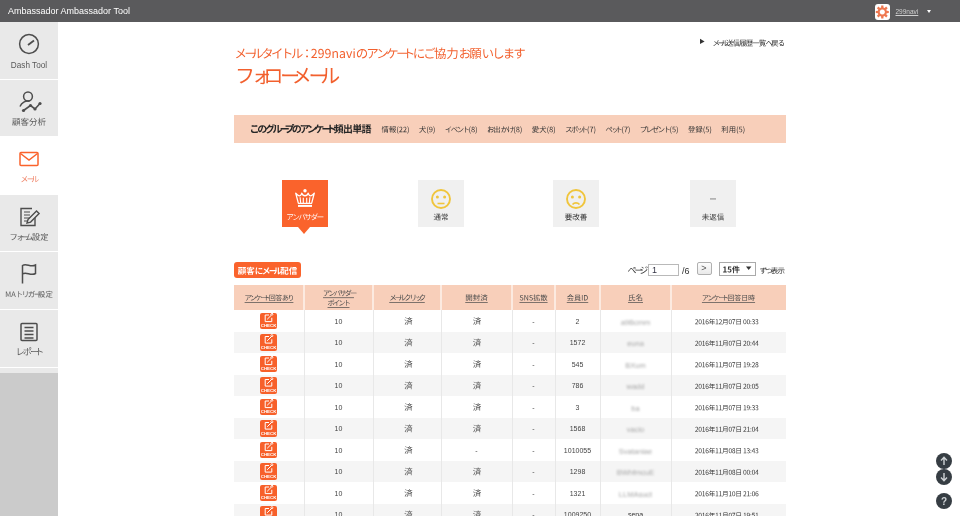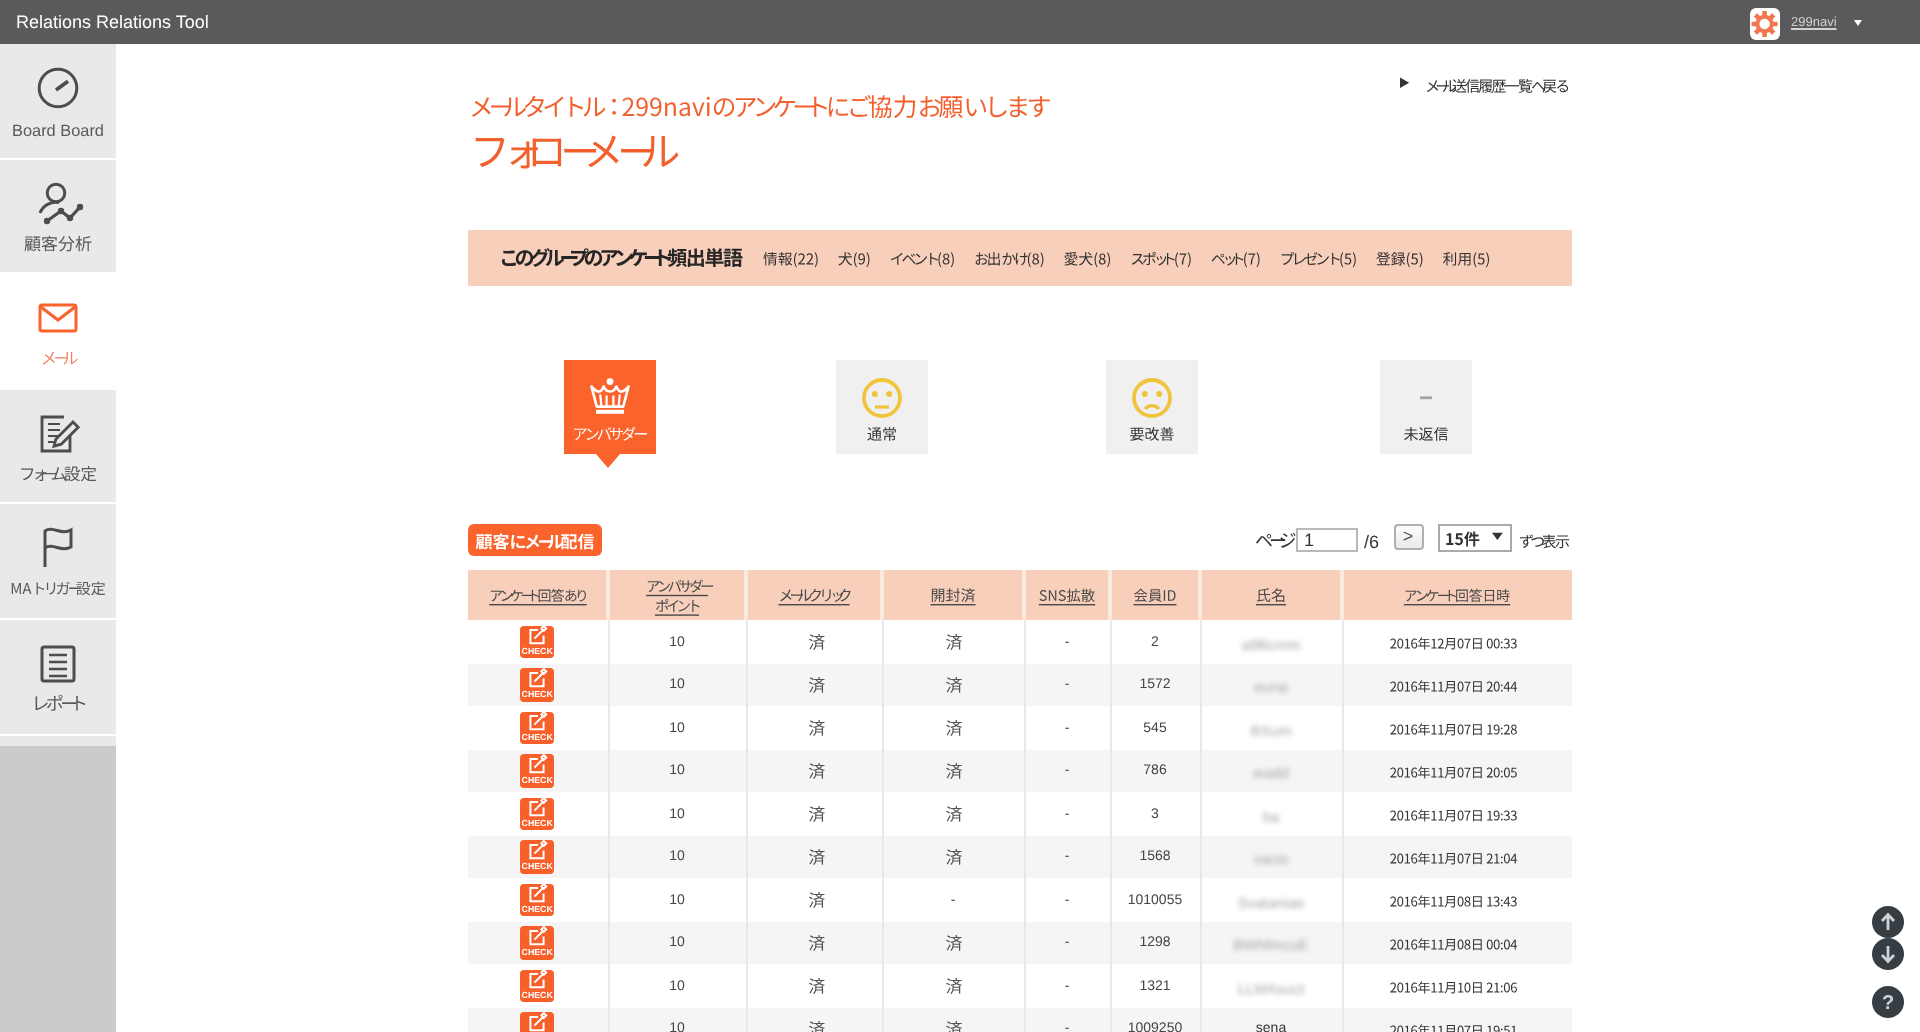--- a/index.html
+++ b/index.html
@@ -1,29 +1,29 @@
 <!DOCTYPE html>
 <html><head><meta charset="utf-8"><style>*{margin:0;padding:0;box-sizing:border-box}
 html,body{width:960px;height:516px;overflow:hidden;background:#fff;font-family:"Liberation Sans",sans-serif}
 .abs{position:absolute}
 </style></head><body>
 <div class="abs" style="left:0;top:0;width:960px;height:22px;background:#5a5a5c"></div>
-<div class="abs" style="left:8px;top:6px;font-size:9px;color:#fff">Relations Relations Tool</div>
+<div class="abs" style="left:8px;top:6px;font-size:9px;color:#fff">Ambassador Ambassador Tool</div>
 <div class="abs" style="left:874.5px;top:4px;width:15.5px;height:16px;background:#fff;border-radius:3px"></div>
 <div class="abs" style="left:895.5px;top:8px;font-size:6.5px;color:#d0d0d0;text-decoration:underline">299navi</div>
 <div class="abs" style="left:926.5px;top:10px;width:0;height:0;border-left:2.5px solid transparent;border-right:2.5px solid transparent;border-top:3.5px solid #fff"></div>
 <div class="abs" style="left:0;top:22px;width:58px;height:57px;background:#e9e9e9"></div>
 <div class="abs" style="left:0;top:80px;width:58px;height:56px;background:#e9e9e9"></div>
 <div class="abs" style="left:0;top:137px;width:58px;height:57px;background:#ffffff"></div>
 <div class="abs" style="left:0;top:195px;width:58px;height:56px;background:#e9e9e9"></div>
 <div class="abs" style="left:0;top:252px;width:58px;height:57px;background:#e9e9e9"></div>
 <div class="abs" style="left:0;top:310px;width:58px;height:57px;background:#e9e9e9"></div>
 <div class="abs" style="left:0;top:368px;width:58px;height:5px;background:#e9e9e9"></div>
 <div class="abs" style="left:0;top:373px;width:58px;height:143px;background:#cbcbcb"></div>
-<div class="abs" style="left:0;top:60.5px;width:58px;height:10px;font-size:8.2px;color:#595959;text-align:center">Board Board</div>
+<div class="abs" style="left:0;top:60.5px;width:58px;height:10px;font-size:8.2px;color:#595959;text-align:center">Dash Tool</div>
 <div class="abs" style="left:234px;top:115px;width:552px;height:28px;background:#f8cfba"></div>
 <div class="abs" style="left:282px;top:180px;width:46px;height:47px;background:#fa632c"></div>
 <div class="abs" style="left:298px;top:227px;width:0;height:0;border-left:6px solid transparent;border-right:6px solid transparent;border-top:7px solid #fa632c"></div>
 <div class="abs" style="left:418px;top:180px;width:46px;height:47px;background:#f0f0f0"></div>
 <div class="abs" style="left:553px;top:180px;width:46px;height:47px;background:#f0f0f0"></div>
 <div class="abs" style="left:690px;top:180px;width:46px;height:47px;background:#f0f0f0"></div>
 <div class="abs" style="left:234px;top:262px;width:67px;height:16px;background:#fa632c;border-radius:3px"></div>
 <div class="abs" style="left:648px;top:263.5px;width:31px;height:12px;background:#fff;border:1px solid #b9b9b9;font-size:9px;color:#334;padding:0 3px;line-height:10px">1</div>
 <div class="abs" style="left:682px;top:265.5px;font-size:9px;color:#333">/6</div>
 <div class="abs" style="left:696.5px;top:262px;width:15px;height:12.5px;background:linear-gradient(#fdfdfd,#e9e9e9);border:1px solid #b0b0b0;border-radius:2px;font-size:9px;color:#555;text-align:center;line-height:10.5px">&gt;</div>

